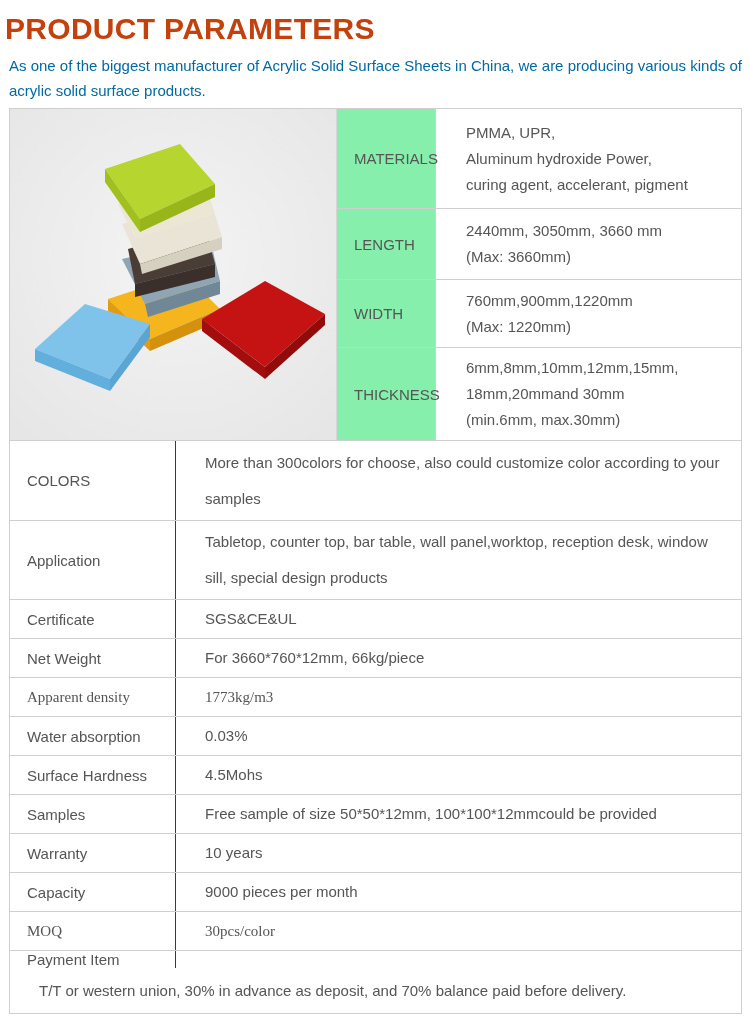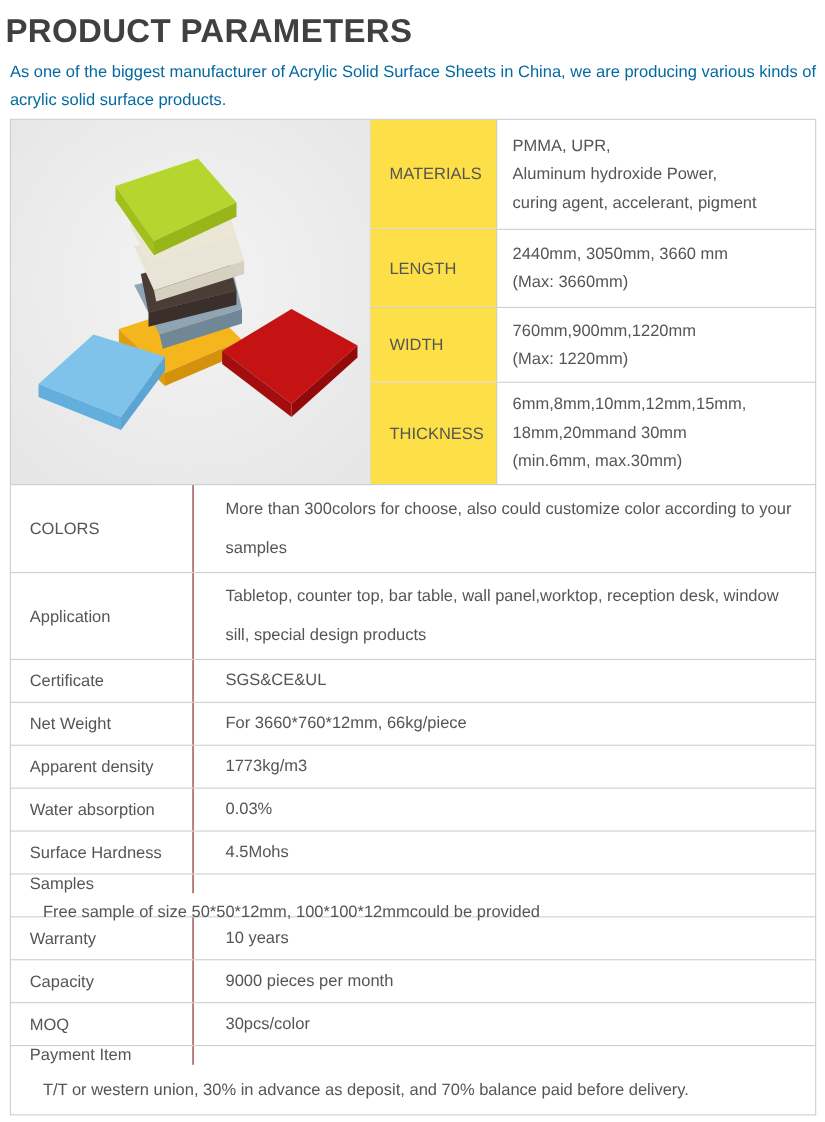--- a/index.html
+++ b/index.html
@@ -1,24 +1,24 @@
 <!DOCTYPE html>
 <html><head>
 <meta charset="utf-8">
 <style>
   * { box-sizing: border-box; margin: 0; padding: 0; }
   html, body { width: 750px; height: 1020px; background: #ffffff; overflow: hidden; }
   body { font-family: "Liberation Sans", "DejaVu Sans", sans-serif; color: #333; position: relative; }
-  .title { position: absolute; left: 5px; top: 12px; font-size: 30px; font-weight: bold; color: #404040; letter-spacing: 0.3px; line-height: 34px; }
+  .title { position: absolute; left: 5px; top: 12px; font-size: 30px; font-weight: bold; color: #c2410c; letter-spacing: 0.3px; line-height: 34px; }
   .intro { position: absolute; left: 9px; top: 53px; width: 735px; font-size: 15px; line-height: 25px; color: #0369a1; }
   .top { position: absolute; left: 9px; top: 108px; width: 733px; height: 333px; border: 1px solid #cfcfcf; }
   .photo { position: absolute; left: 0; top: 0; width: 327px; height: 331px; background: #eeeeee; border-right: 1px solid #d5d5d5; overflow: hidden; }
   .trow { position: absolute; left: 327px; width: 404px; border-bottom: 1px solid #cfcfcf; }
   .trow:last-child { border-bottom: none; }
-  .tlabel { position: absolute; left: 0; top: 0; bottom: 0; width: 115px; background: #fde047; border-right: 1px solid #cfcfcf; display: flex; align-items: center; padding-left: 17px; font-size: 15px; color: #555; }
+  .tlabel { position: absolute; left: 0; top: 0; bottom: 0; width: 99px; background: #86efac; border-right: 1px solid #cfcfcf; display: flex; align-items: center; padding-left: 17px; font-size: 15px; color: #555; }
   .tval { position: absolute; left: 115px; top: 0; bottom: 0; right: 0; display: flex; align-items: center; padding-left: 14px; font-size: 15px; line-height: 26px; color: #555; white-space: pre-line; }
   .bottom { position: absolute; left: 9px; top: 440px; width: 733px; border: 1px solid #cfcfcf; border-top: none; }
   .brow { display: flex; border-top: 1px solid #cfcfcf; }
   .blabel { width: 166px; border-right: 1px solid #7f1d1d; display: flex; align-items: center; padding-left: 17px; font-size: 15px; color: #555; }
   .bval { flex: 1; display: flex; align-items: center; padding-left: 29px; padding-right: 12px; font-size: 15px; line-height: 36px; color: #555; }
 </style>
 </head>
 <body>
 
 <div class="title">PRODUCT PARAMETERS</div>
@@ -97,45 +97,45 @@
     <div class="bval">Tabletop, counter top, bar table, wall panel,worktop, reception desk, window sill, special design products</div>
   </div>
   <div class="brow" style="height:39px;">
     <div class="blabel">Certificate</div>
     <div class="bval">SGS&amp;CE&amp;UL</div>
   </div>
   <div class="brow" style="height:39px;">
     <div class="blabel">Net Weight</div>
     <div class="bval">For 3660*760*12mm,  66kg/piece</div>
   </div>
-  <div class="brow" style="height:39px;">
+  <div class="brow" style="height:39px;font-family:Liberation Serif, serif;">
     <div class="blabel">Apparent density</div>
     <div class="bval">1773kg/m3</div>
   </div>
   <div class="brow" style="height:39px;">
     <div class="blabel">Water absorption</div>
     <div class="bval">0.03%</div>
   </div>
   <div class="brow" style="height:39px;">
     <div class="blabel">Surface Hardness</div>
     <div class="bval">4.5Mohs</div>
   </div>
-  <div class="brow" style="height:39px;flex-direction:column;">
+  <div class="brow" style="height:39px;">
     <div class="blabel">Samples</div>
     <div class="bval">Free sample of size 50*50*12mm, 100*100*12mmcould be provided</div>
   </div>
   <div class="brow" style="height:39px;">
     <div class="blabel">Warranty</div>
     <div class="bval">10 years</div>
   </div>
   <div class="brow" style="height:39px;">
     <div class="blabel">Capacity</div>
     <div class="bval">9000 pieces per month</div>
   </div>
-  <div class="brow" style="height:39px;">
+  <div class="brow" style="height:39px;font-family:Liberation Serif, serif;">
     <div class="blabel">MOQ</div>
     <div class="bval">30pcs/color</div>
   </div>
   <div class="brow" style="height:63px;flex-direction:column;">
     <div class="blabel">Payment Item</div>
     <div class="bval">T/T or western union, 30% in advance as deposit, and 70% balance paid before delivery.</div>
   </div>
 </div>
 
 </body></html>

